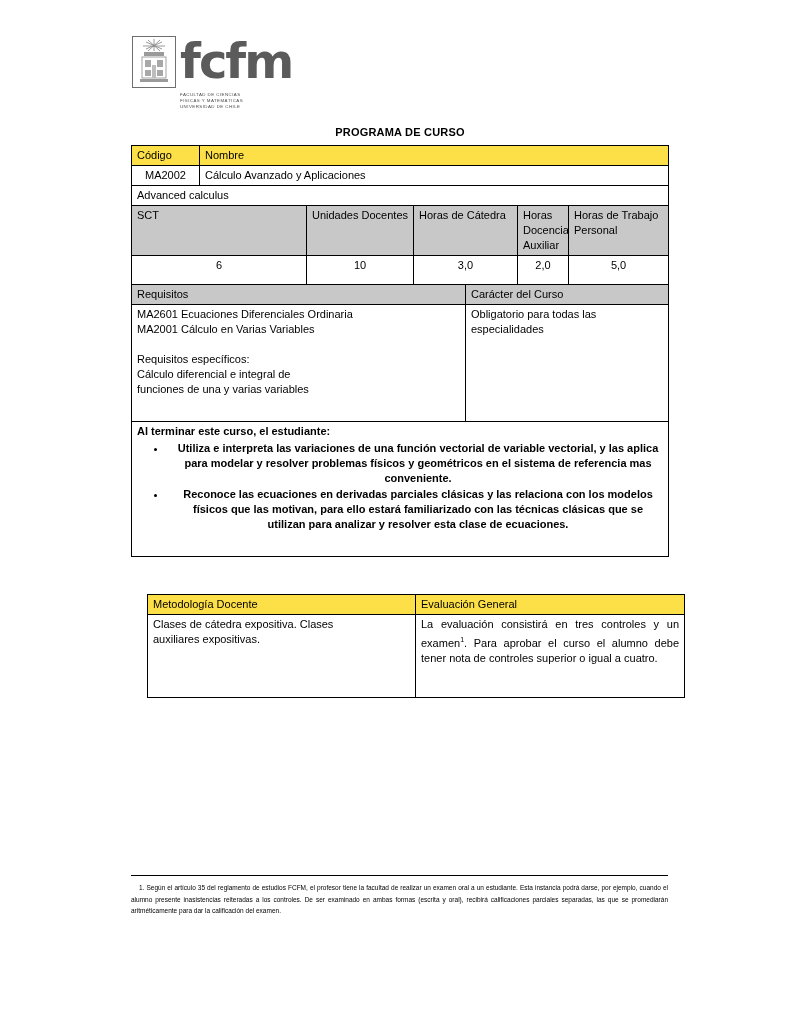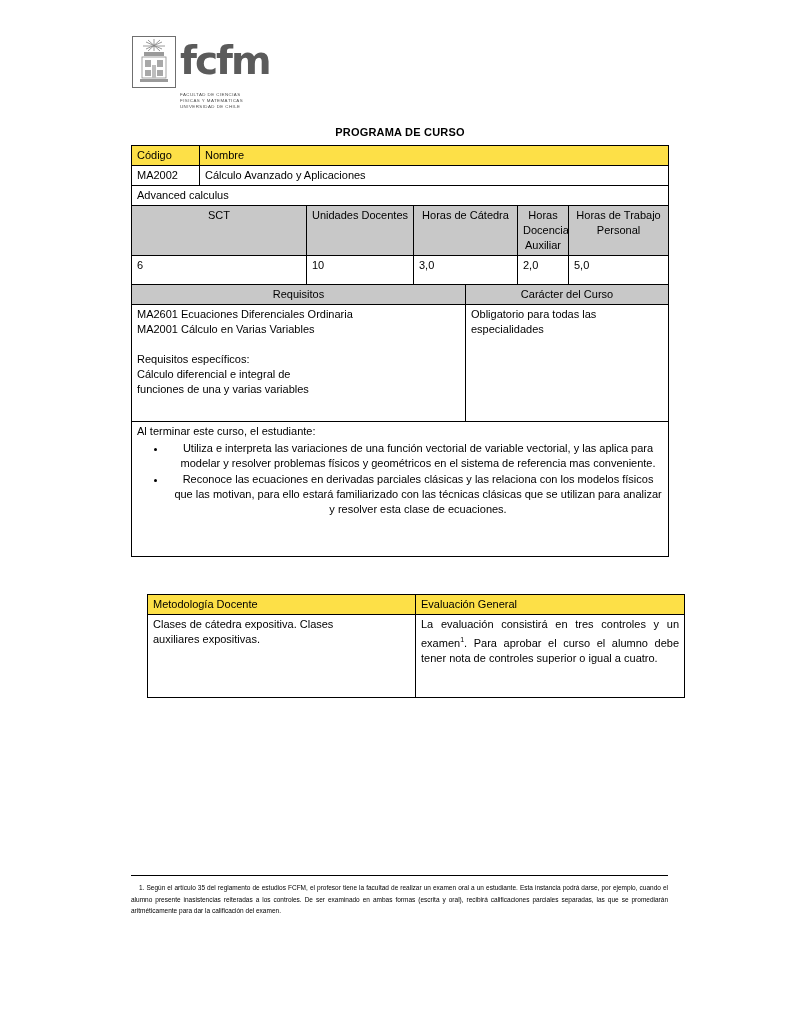--- a/index.html
+++ b/index.html
@@ -41,21 +41,21 @@
     background: #ffffff;
     box-sizing: border-box;
   }
   .logo-seal svg { display:block; }
   .logo-text {
     position: absolute;
     left: 48px;
     top: -2px;
     font-family: "DejaVu Sans", sans-serif;
     font-weight: bold;
-    font-size: 39px;
+    font-size: 48px;
     letter-spacing: -2px;
     color: #5b5b5b;
     line-height: 54px;
   }
   .logo-sub {
     position: absolute;
     left: 48px;
     top: 56px;
     width: 130px;
     font-size: 4.4px;
@@ -85,35 +85,35 @@
     font-size: 11px;
   }
   .tbl td {
     border: 1px solid #000000;
     padding: 2px 5px;
     vertical-align: top;
     line-height: 15px;
   }
   .hdr {
     background: #c8c8c8;
-    text-align: center;
   }
   .hdr-left {
     background: #fde047;
     text-align: left;
   }
-  .ctr { text-align: left; }
+  .ctr { text-align: center; }
   .mid { vertical-align: middle; }
 
   #main-table { left: 131px; top: 145px; width: 537px; }
   #metodo-table { left: 147px; top: 594px; width: 537px; }
 
   .learning-body {
     padding: 4px 6px 8px 6px;
     line-height: 17px;
+    font-weight: bold;
   }
   .learning-intro { margin: 0 0 2px 0; }
   .learning-list {
     margin: 0;
     padding-left: 30px;
     list-style-type: disc;
     text-align: center;
   }
   .learning-list li {
     margin: 0 0 1px 0;

